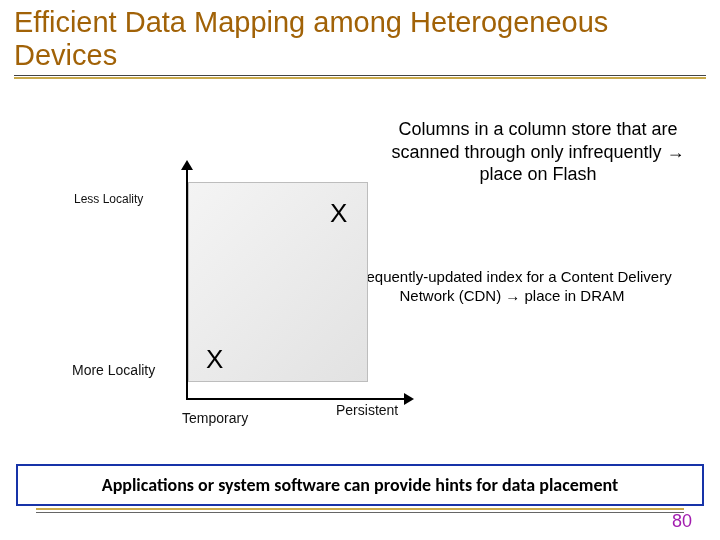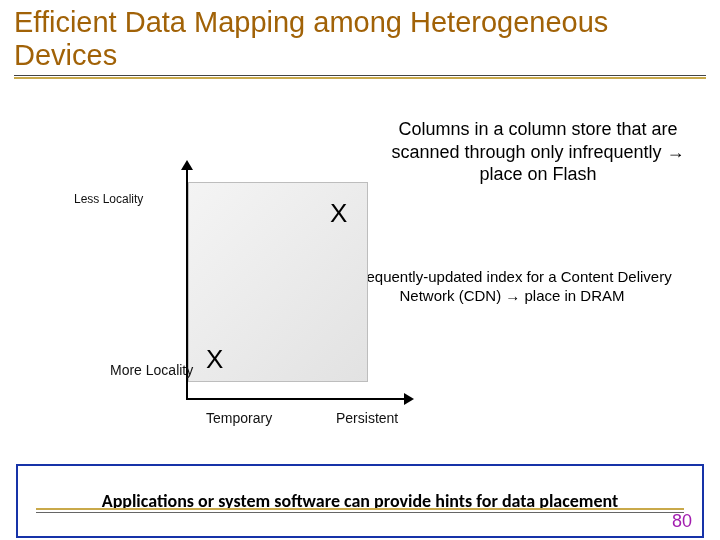--- a/index.html
+++ b/index.html
@@ -80,34 +80,32 @@
     top: 26px;
     font-size: 12px;
     color: #111;
   }
   .lbl-more {
     position: absolute;
     left: -68px;
     top: 196px;
     font-size: 14px;
     color: #111;
-    margin-left: 38px;
   }
   .lbl-temp {
     position: absolute;
     left: 42px;
     top: 244px;
     font-size: 14px;
     color: #111;
-    margin-left: 24px;
   }
   .lbl-pers {
     position: absolute;
     left: 196px;
-    top: 244px;
+    top: 236px;
     font-size: 14px;
     color: #111;
   }
   .x-mark-1 {
     position: absolute;
     left: 190px;
     top: 32px;
     font-size: 26px;
     font-family: "Comic Sans MS", cursive, sans-serif;
     font-weight: 400;
@@ -143,21 +141,21 @@
     text-align: center;
     line-height: 1.25;
     font-family: Verdana, Geneva, sans-serif;
   }
   .callout {
     position: absolute;
     left: 16px;
     top: 464px;
     width: 688px;
     border: 2px solid #1733a8;
-    padding: 24px 8px;
+    padding: 8px 8px;
     font-size: 18px;
     font-weight: bold;
     font-family: Calibri, Arial, sans-serif;
     text-align: center;
     color: #000;
   }
   .footer-line {
     position: absolute;
     left: 36px;
     top: 508px;

